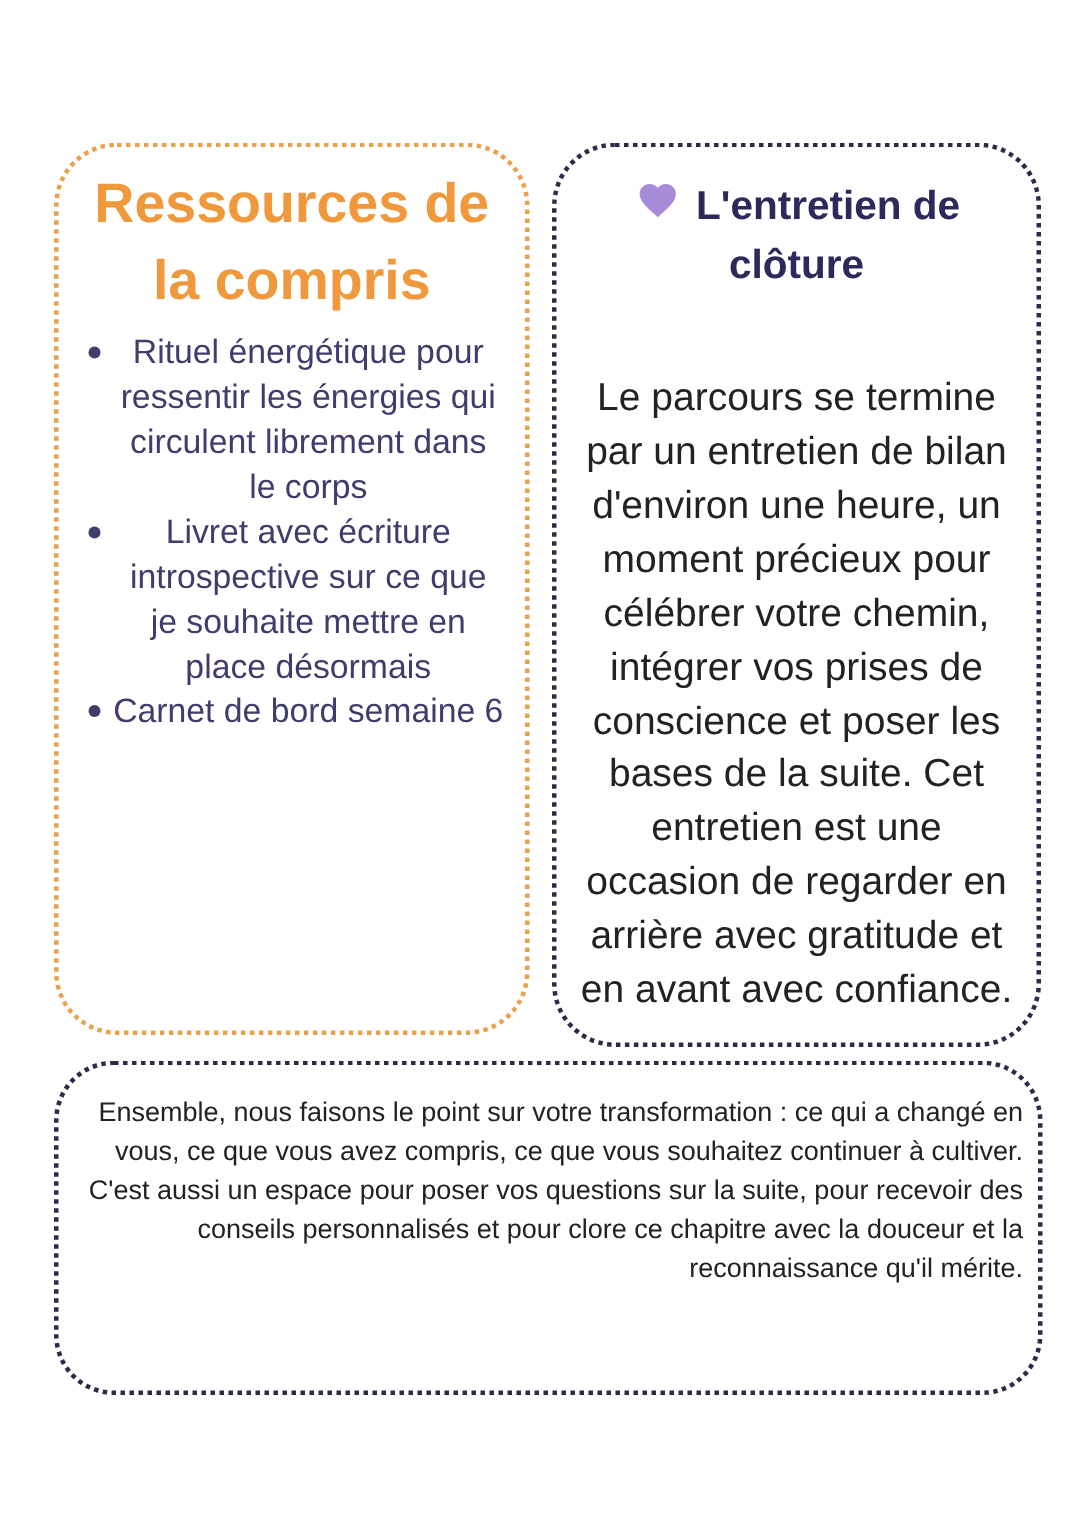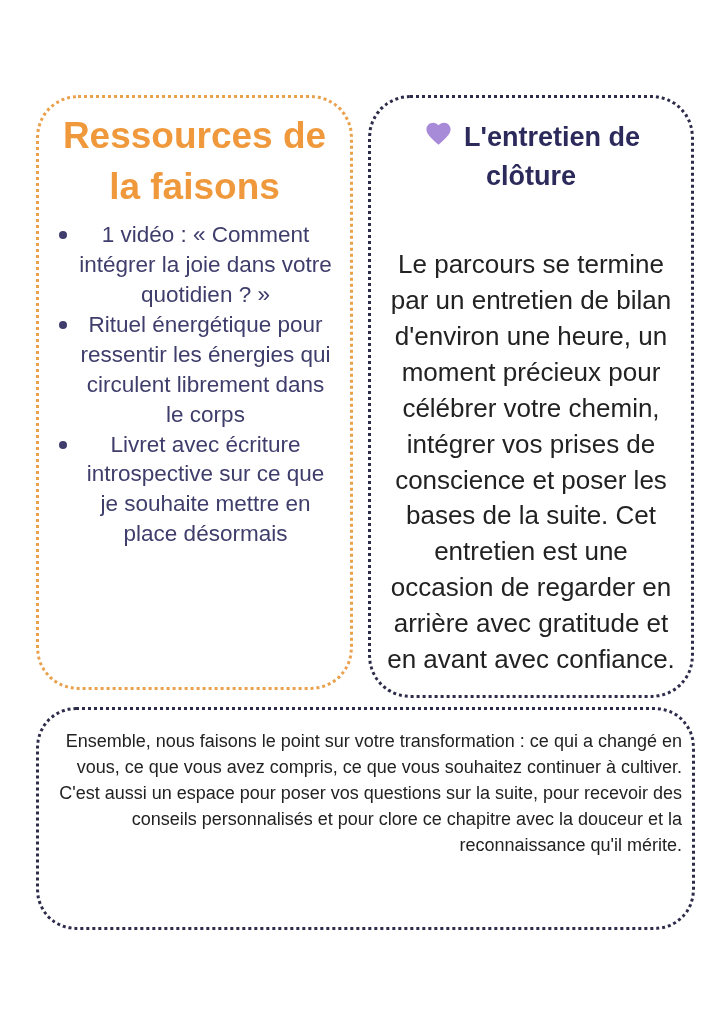--- a/index.html
+++ b/index.html
@@ -107,33 +107,33 @@
     width:100%; height:100%;
     fill:var(--heart);
   }
 </style>
 </head>
 <body>
 
 <div class="page">
 
   <section class="card card-left">
-    <h2 class="card-title">Ressources de la faisons</h2>
+    <h2 class="card-title">Ressources de la compris</h2>
     <ul class="resource-list">
-      <li class="resource-item">
-        <span class="bullet"></span>
-        <span class="item-text">1 vidéo : « Comment intégrer la joie dans votre quotidien ? »</span>
-      </li>
       <li class="resource-item">
         <span class="bullet"></span>
         <span class="item-text">Rituel énergétique pour ressentir les énergies qui circulent librement dans le corps</span>
       </li>
       <li class="resource-item">
         <span class="bullet"></span>
         <span class="item-text">Livret avec écriture introspective sur ce que je souhaite mettre en place désormais</span>
+      </li>
+      <li class="resource-item">
+        <span class="bullet"></span>
+        <span class="item-text">Carnet de bord semaine 6</span>
       </li>
     </ul>
   </section>
 
   <section class="card card-right">
     <h2 class="card-title">
       <span class="heart">
         <svg viewBox="0 0 24 24" aria-hidden="true">
           <path d="M12 21.35l-1.45-1.32C5.4 15.36 2 12.28 2 8.5 2 5.42 4.42 3 7.5 3c1.74 0 3.41.81 4.5 2.09C13.09 3.81 14.76 3 16.5 3 19.58 3 22 5.42 22 8.5c0 3.78-3.4 6.86-8.55 11.54L12 21.35z"></path>
         </svg>

